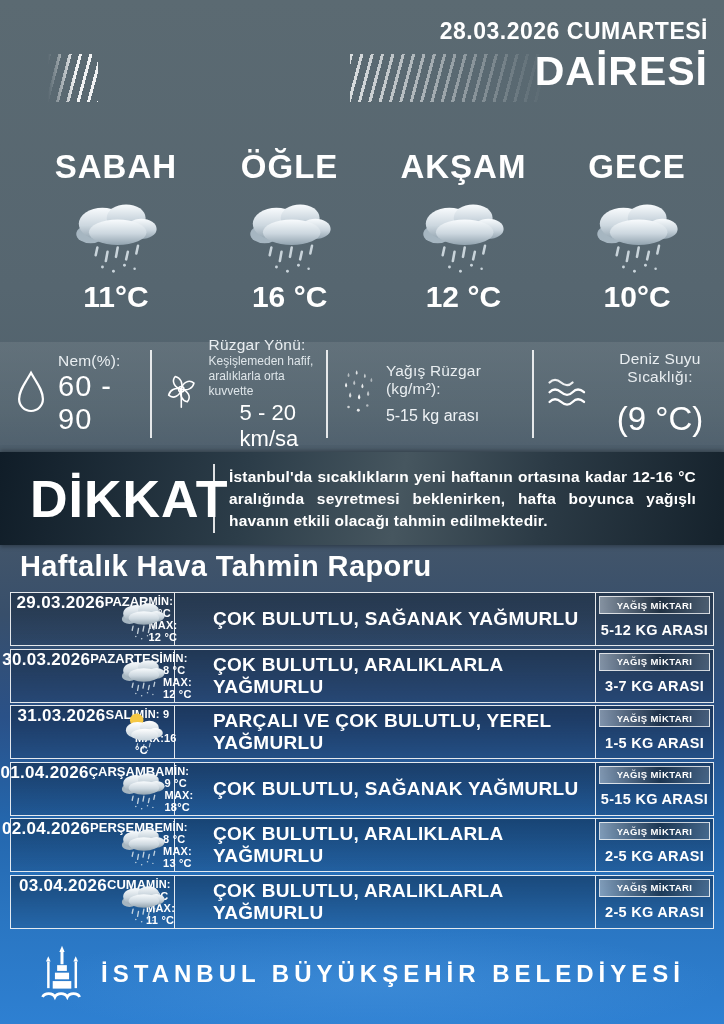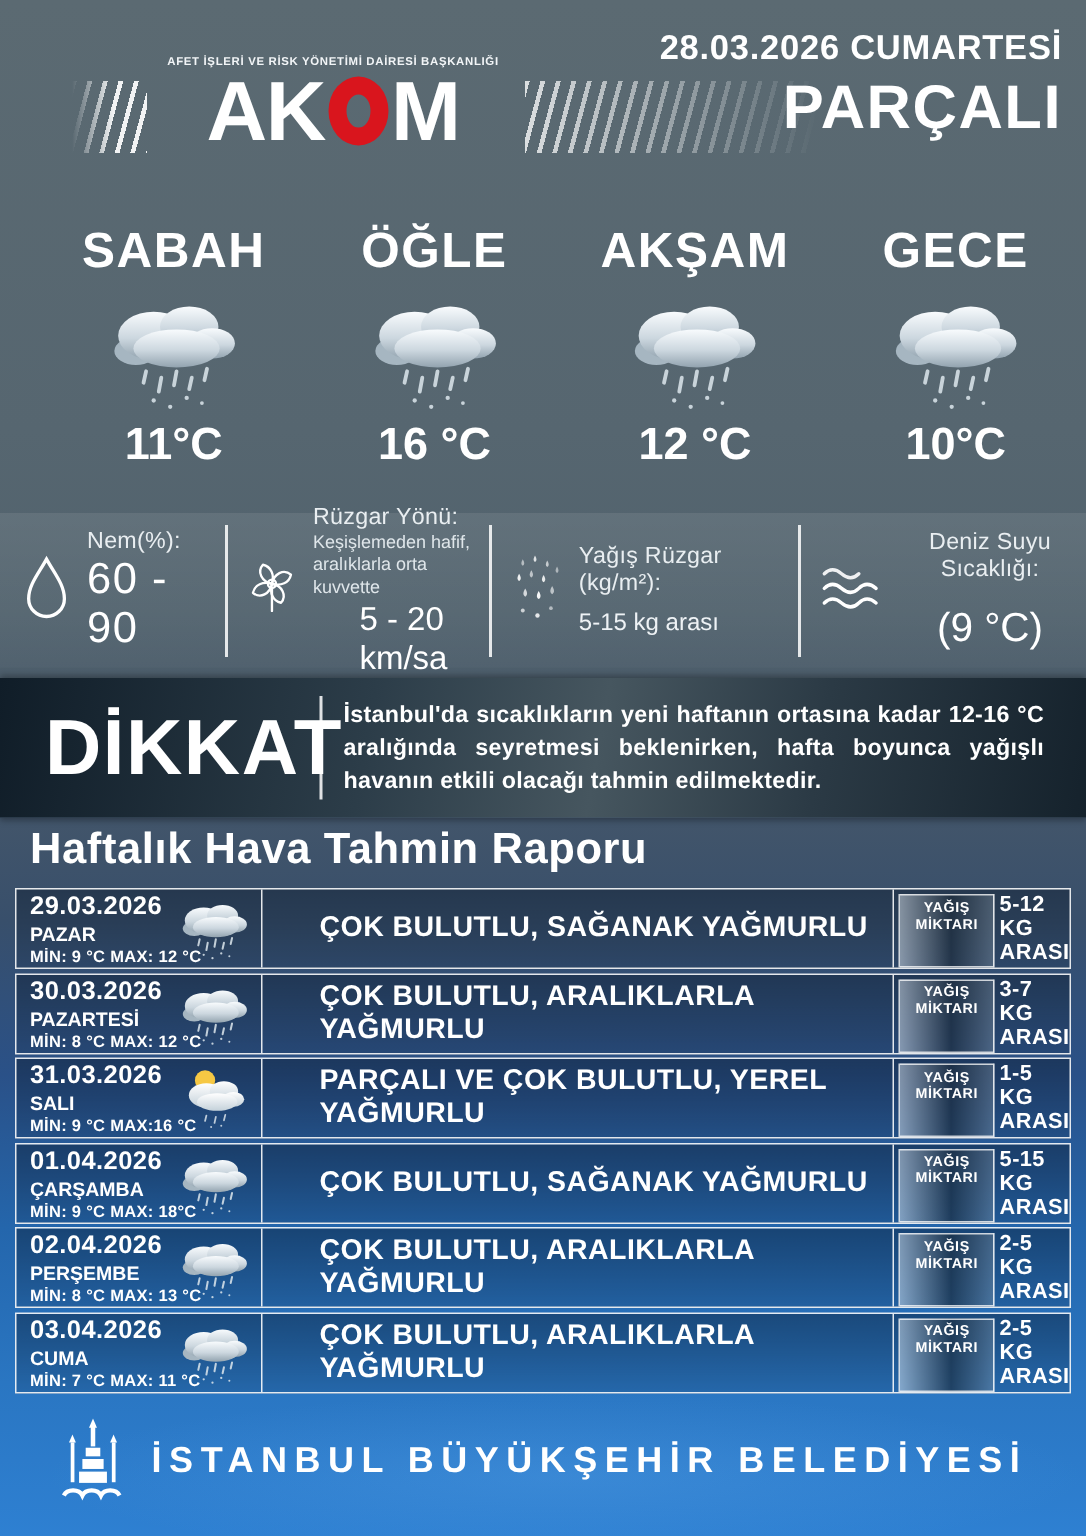--- a/index.html
+++ b/index.html
@@ -35,44 +35,44 @@
   .m1{width:150px;padding-left:14px;gap:10px;}
   .m2{width:174px;padding-left:10px;gap:8px;}
   .m3{width:204px;padding-left:14px;gap:8px;}
   .m4{flex:1;padding-left:12px;gap:10px;}
   .vline{width:2px;height:88px;background:rgba(255,255,255,.85);align-self:center;flex:0 0 2px;}
   .metric-label{font-size:15.5px;color:#e9eef1;letter-spacing:.2px;}
   .metric-sub{font-size:12px;color:#dfe6ea;line-height:1.25;}
   .metric-value-lg{font-size:29px;font-weight:400;letter-spacing:1px;}
   .metric-value-md{font-size:22px;font-weight:400;margin-top:1px;margin-left:31px;}
   .metric-value-sm{font-size:16px;margin-top:9px;color:#eef2f5;}
-  .metric-value-sea{font-size:27px;font-weight:400;text-align:center;margin-top:14px;}
+  .metric-value-sea{font-size:33px;font-weight:400;text-align:center;margin-top:14px;}
   .m4 .metric-text{text-align:center;flex:1;padding-right:6px;}
   
   .warning{position:absolute;top:452px;left:0;right:0;height:93px;
     background:linear-gradient(100deg,#101d28 0%,#2c3d49 34%,#46565f 55%,#2b3a45 75%,#15222c 100%);
     box-shadow:0 -2px 4px rgba(0,0,0,.25), 0 2px 4px rgba(0,0,0,.25);}
   .warning-title{position:absolute;left:30px;top:50%;transform:translateY(-50%);font-size:52px;font-weight:800;letter-spacing:1px;}
   .warning-divider{position:absolute;left:213px;top:12px;bottom:12px;width:2px;background:rgba(255,255,255,.85);}
   .warning-text{position:absolute;left:229px;right:28px;top:50%;transform:translateY(-50%);
     font-size:15.5px;font-weight:700;line-height:1.42;text-align:justify;letter-spacing:.2px;}
   
   .weekly-title{position:absolute;left:20px;top:550px;font-size:29px;font-weight:800;letter-spacing:.4px;}
   .weekly-table{position:absolute;left:10px;top:592px;width:704px;}
   .wrow{display:flex;height:52px;border:1.5px solid rgba(255,255,255,.88);margin-bottom:2.5px;
     background:linear-gradient(180deg,rgba(8,22,40,.42),rgba(8,22,40,.16));}
   .wcell-date{width:164px;border-right:1.5px solid rgba(255,255,255,.88);position:relative;
-    display:flex;flex-direction:column;justify-content:center;padding-left:9px;box-sizing:border-box;}
+    display:flex;justify-content:center;padding-left:9px;box-sizing:border-box;}
   .wd-date{font-size:17px;font-weight:800;letter-spacing:.3px;}
   .wd-day{font-size:13px;font-weight:800;margin-top:1px;}
   .wd-minmax{font-size:11px;font-weight:800;margin-top:2px;letter-spacing:.2px;}
   .row-icon{position:absolute;right:4px;top:50%;transform:translateY(-50%);width:54px;height:48px;}
   .wcell-desc{flex:1;border-right:1.5px solid rgba(255,255,255,.88);display:flex;align-items:center;
     padding-left:38px;font-size:19px;font-weight:800;letter-spacing:.3px;box-sizing:border-box;}
-  .wcell-amount{width:117px;display:flex;flex-direction:row;box-sizing:border-box;}
+  .wcell-amount{width:117px;display:flex;flex-direction:column;box-sizing:border-box;}
   .amount-head{margin:3px 3px 0;border:1px solid rgba(255,255,255,.75);
     background:linear-gradient(90deg,rgba(225,232,238,.5),rgba(28,42,56,.6) 55%,rgba(130,145,158,.4));
     font-size:9.5px;font-weight:800;text-align:center;padding:2.5px 0;letter-spacing:.4px;}
   .amount-value{flex:1;display:flex;align-items:center;justify-content:center;font-size:14.5px;font-weight:800;letter-spacing:.3px;}
   
   .footer{position:absolute;left:0;right:0;bottom:0;height:100px;display:flex;align-items:center;justify-content:center;gap:16px;
     background:radial-gradient(ellipse at 52% 60%,rgba(90,165,235,.30),rgba(0,0,0,0) 65%);}
   .footer-logo{width:46px;height:62px;}
   .footer-text{font-size:24px;font-weight:800;letter-spacing:5px;}
   .hidden-defs{position:absolute;width:0;height:0;overflow:hidden;}
@@ -124,31 +124,23 @@
       </g>
     </symbol>
   </defs>
 </svg>
 
 <div id="poster">
 
   <div class="header">
     <div class="stripes stripes-left"></div>
     <div class="stripes stripes-right"></div>
-    <div class="akom">
-      <div class="akom-small">AFET İŞLERİ VE RİSK YÖNETİMİ DAİRESİ BAŞKANLIĞI</div>
-      <div class="akom-word">
-        <span>AK</span>
-          <span class="akom-o"></span>
-          <span>M</span>
-      </div>
-    </div>
     <div class="header-right">
       <div class="header-date">28.03.2026 CUMARTESİ</div>
-      <div class="header-city">PARÇALI</div>
+      <div class="header-city">DAİRESİ</div>
     </div>
   </div>
 
   <div class="dayparts">
     <div class="daypart">
       <div class="dp-label">SABAH</div>
       <svg class="dp-icon">
           <use href="#sym-rain-cloud"></use>
         </svg>
       <div class="dp-temp">11°C</div>

